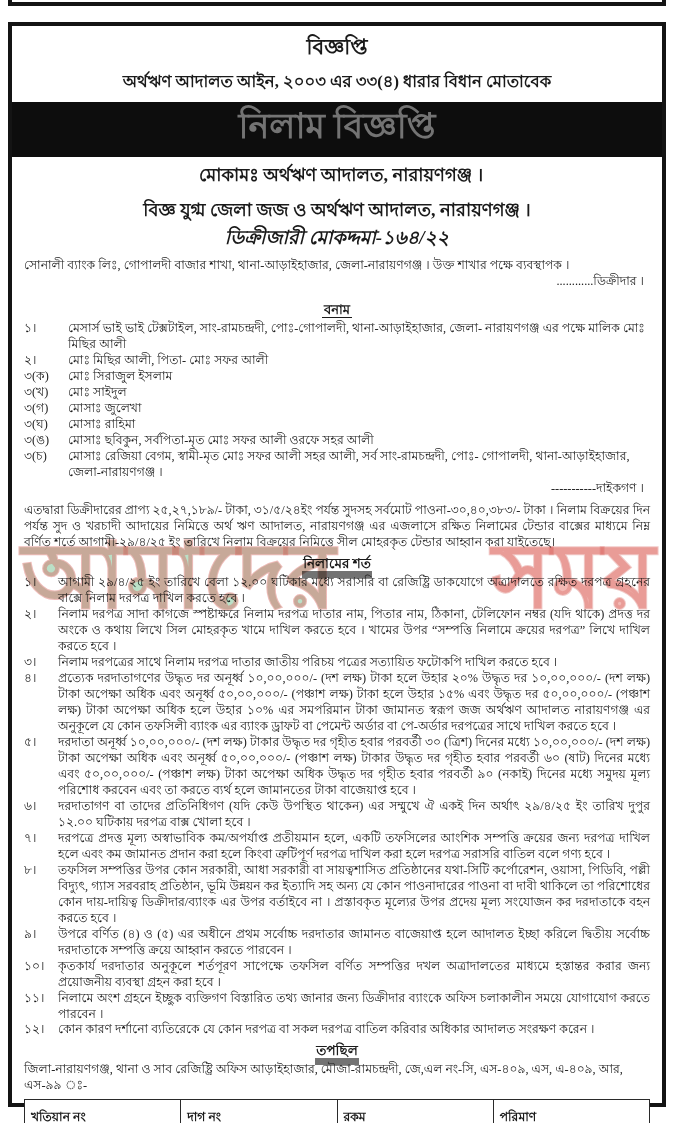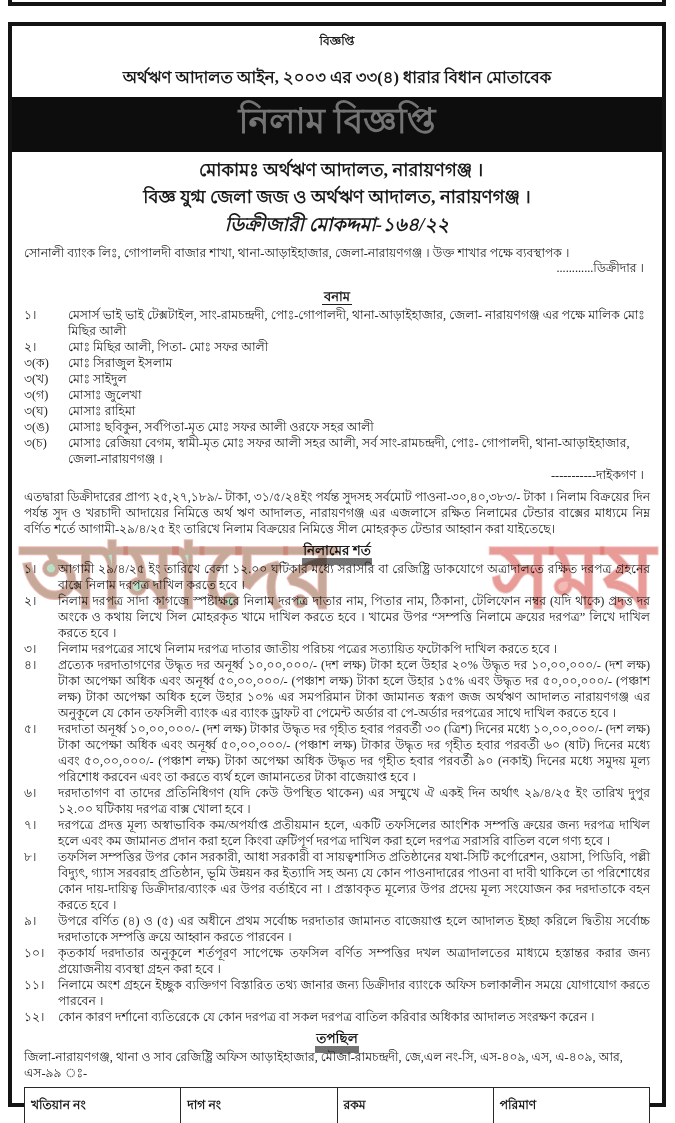--- a/index.html
+++ b/index.html
@@ -12,28 +12,28 @@
   }
   .prev-box-remnant {
     position:absolute; top:-6px; left:8px; right:9px; height:12px;
     border:4px solid #141414; border-top:none; background:#fff;
   }
   .main-box {
     position:absolute; top:22px; left:8px; right:9px; bottom:16px;
     border:4px solid #141414; background:#fff;
   }
   .center { text-align:center; }
-  .head-small { font-weight:bold; font-size:12px; margin-top:8px; }
-  .head-law { font-weight:bold; font-size:16.5px; margin-top:17px; margin-bottom:9px; }
+  .head-small { font-weight:bold; font-size:21px; margin-top:8px; }
+  .head-law { font-weight:bold; font-size:16.5px; margin-top:10px; margin-bottom:9px; }
   .banner {
     background:#0d0d0d; color:#737373; text-align:center;
     font-size:35px; font-weight:bold; padding:4px 0 9px 0; line-height:1.2;
   }
   .court-line1 { font-weight:bold; font-size:18px; margin-top:7px;padding-left:8px; }
-  .court-line2 { font-weight:bold; font-size:18px; margin-top:4px; }
+  .court-line2 { font-weight:bold; font-size:18px; margin-top:12px; }
   .court-case  { font-weight:bold; font-size:19px; margin-top:3px; margin-bottom:8px;font-style:italic; }
   .content { padding:0 12px; }
   .plaintiff-line { font-size:12.3px; }
   .right-label { text-align:right; font-size:12.3px; padding-right:6px; }
   .versus { text-align:center; margin:12px 0 2px 0; }
   .versus span { font-weight:bold; font-size:13px; border-bottom:1px solid #1a1a1a; padding:0 2px; }
   .party-row { display:flex; align-items:flex-start; }
   .party-no { width:44px; flex:none; }
   .party-text { flex:1; }
   .intro { margin-top:6px; text-align:justify; }

